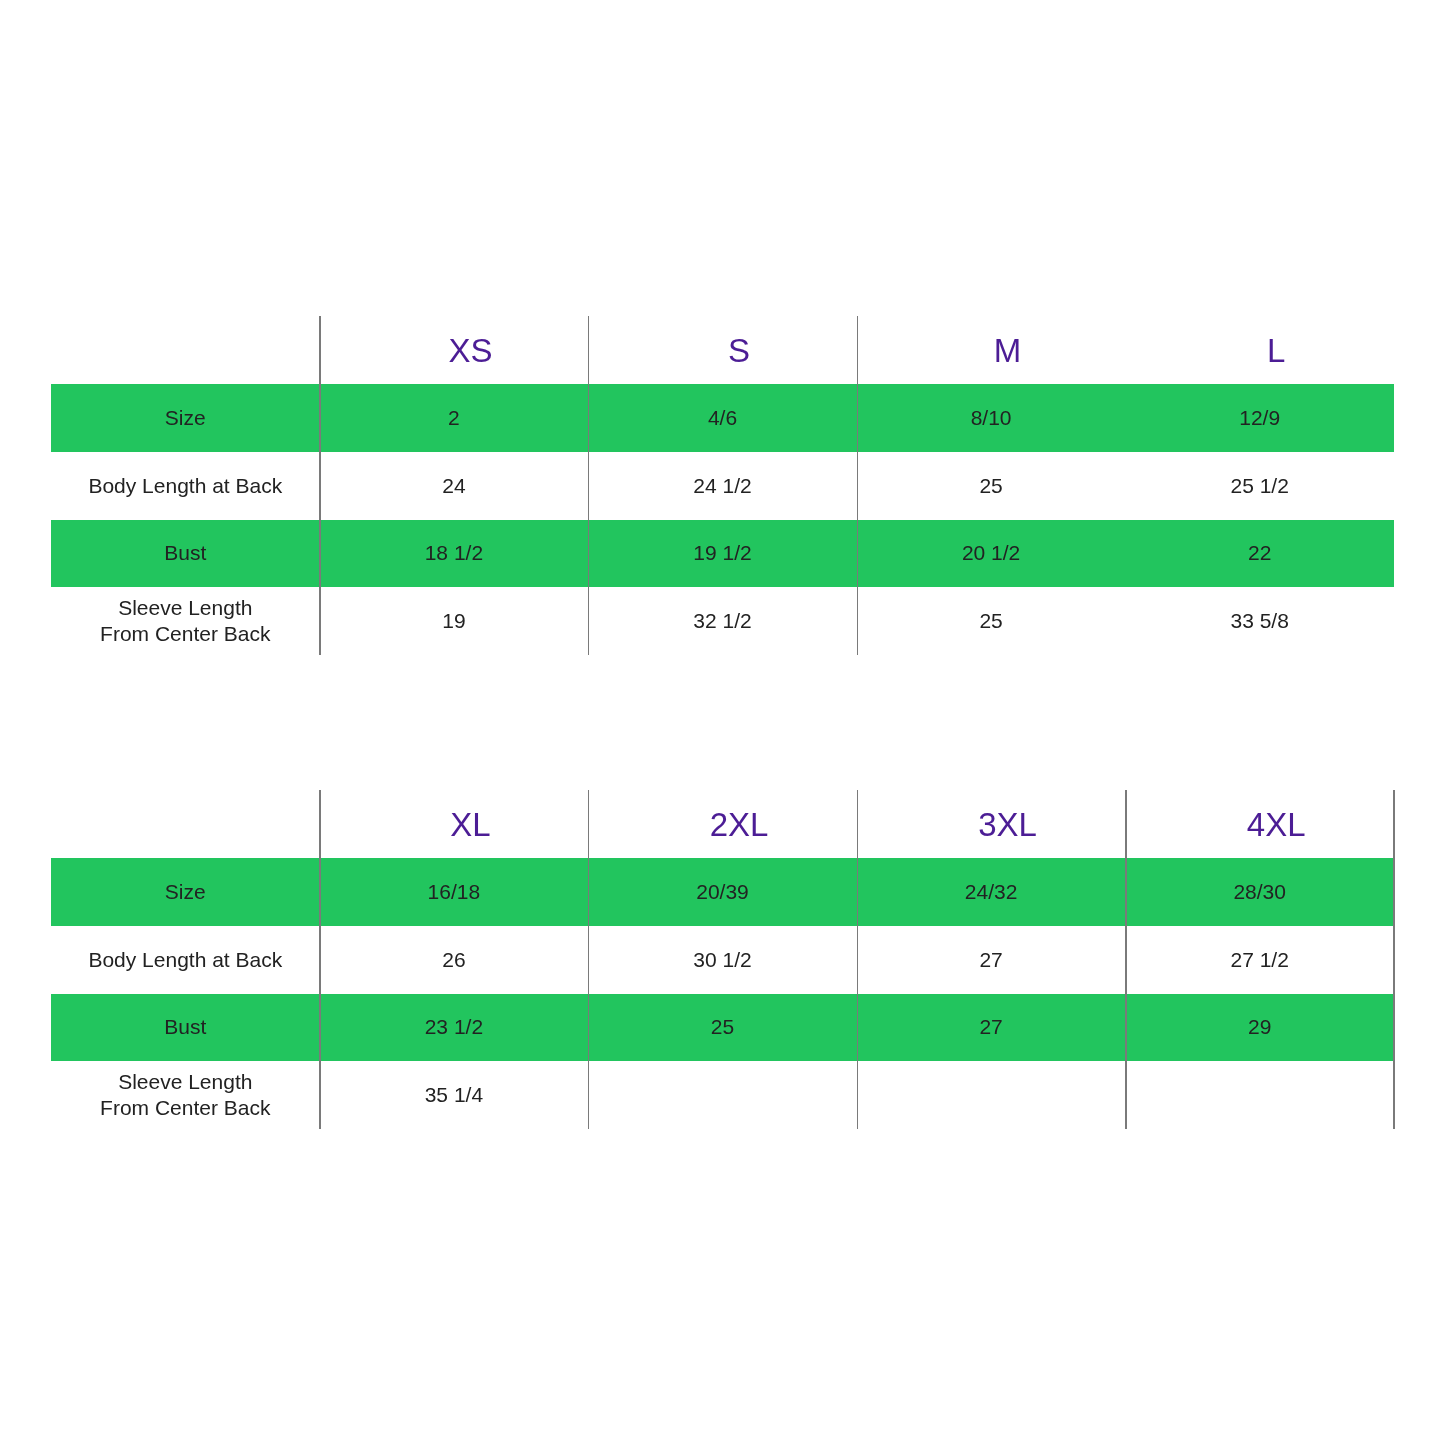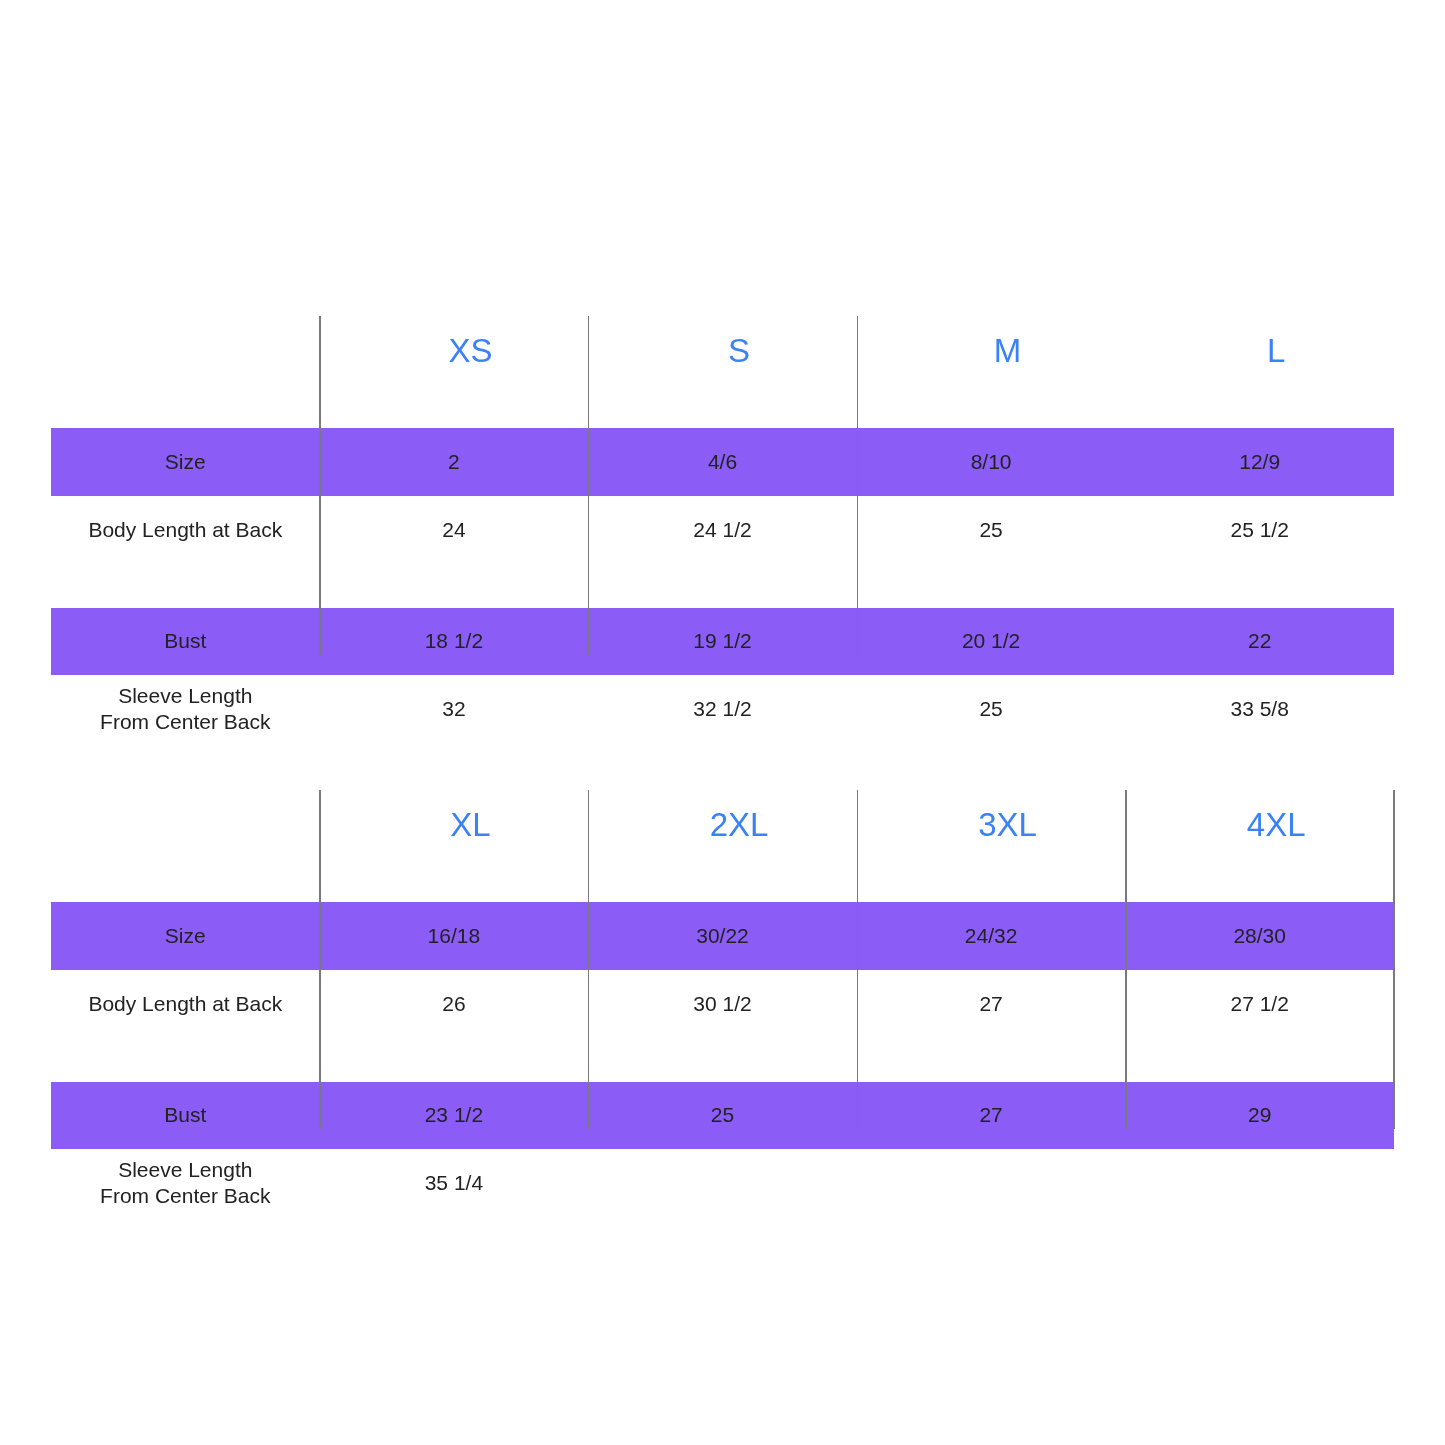--- a/index.html
+++ b/index.html
@@ -3,26 +3,26 @@
 <meta charset="utf-8">
 <style>
   html, body { margin: 0; padding: 0; background: #ffffff; }
   body { width: 1445px; height: 1445px; position: relative; overflow: hidden;
          font-family: "Liberation Sans", "DejaVu Sans", sans-serif; color: #1a1a1a; }
   .size-table { position: absolute; left: 51px; width: 1343px; }
   .size-table.top { top: 316px; }
   .size-table.bottom { top: 790px; }
   .hdr-row { display: flex; height: 68px; }
   .row { display: flex; height: 67.75px; }
-  .row.shaded { background: #8b5cf6; margin-top: 44px; }
+  .row.shaded { background: #22c55e; }
   .cell { width: 268.6px; display: flex; align-items: center; justify-content: center;
           text-align: center; box-sizing: border-box; position: relative; }
   .cell.label { font-size: 21px; line-height: 26px; color: #222; font-weight: 300; }
   .cell.val { font-size: 21px; color: #222; }
-  .cell.hdr { font-size: 33px; color: #3b82f6; padding-top: 2px; padding-left: 33px; }
+  .cell.hdr { font-size: 33px; color: #4c1d95; padding-top: 2px; padding-left: 33px; }
   .vline { position: absolute; top: 0; width: 1.5px; background: #7a7a7a; }
 </style>
 </head>
 <body>
 
 <div class="size-table top">
   <div class="hdr-row">
     <div class="cell"></div>
     <div class="cell hdr">XS</div>
     <div class="cell hdr">S</div>
@@ -50,42 +50,42 @@
     <div class="cell val">20 1/2</div>
     <div class="cell val">22</div>
   </div>
   <div class="row">
     <div class="cell label">
       <div>
         <div>Sleeve Length</div>
         <div>From Center Back</div>
       </div>
     </div>
-    <div class="cell val">32</div>
+    <div class="cell val">19</div>
     <div class="cell val">32 1/2</div>
     <div class="cell val">25</div>
     <div class="cell val">33 5/8</div>
   </div>
   <div class="vline" style="left:268px;height:339px;"></div>
   <div class="vline" style="left:536.5px;height:339px;"></div>
   <div class="vline" style="left:805.5px;height:339px;"></div>
 </div>
 
 <div class="size-table bottom">
   <div class="hdr-row">
     <div class="cell"></div>
     <div class="cell hdr">XL</div>
     <div class="cell hdr">2XL</div>
     <div class="cell hdr">3XL</div>
     <div class="cell hdr">4XL</div>
   </div>
   <div class="row shaded">
     <div class="cell label">Size</div>
     <div class="cell val">16/18</div>
-    <div class="cell val">30/22</div>
+    <div class="cell val">20/39</div>
     <div class="cell val">24/32</div>
     <div class="cell val">28/30</div>
   </div>
   <div class="row">
     <div class="cell label">Body Length at Back</div>
     <div class="cell val">26</div>
     <div class="cell val">30 1/2</div>
     <div class="cell val">27</div>
     <div class="cell val">27 1/2</div>
   </div>

